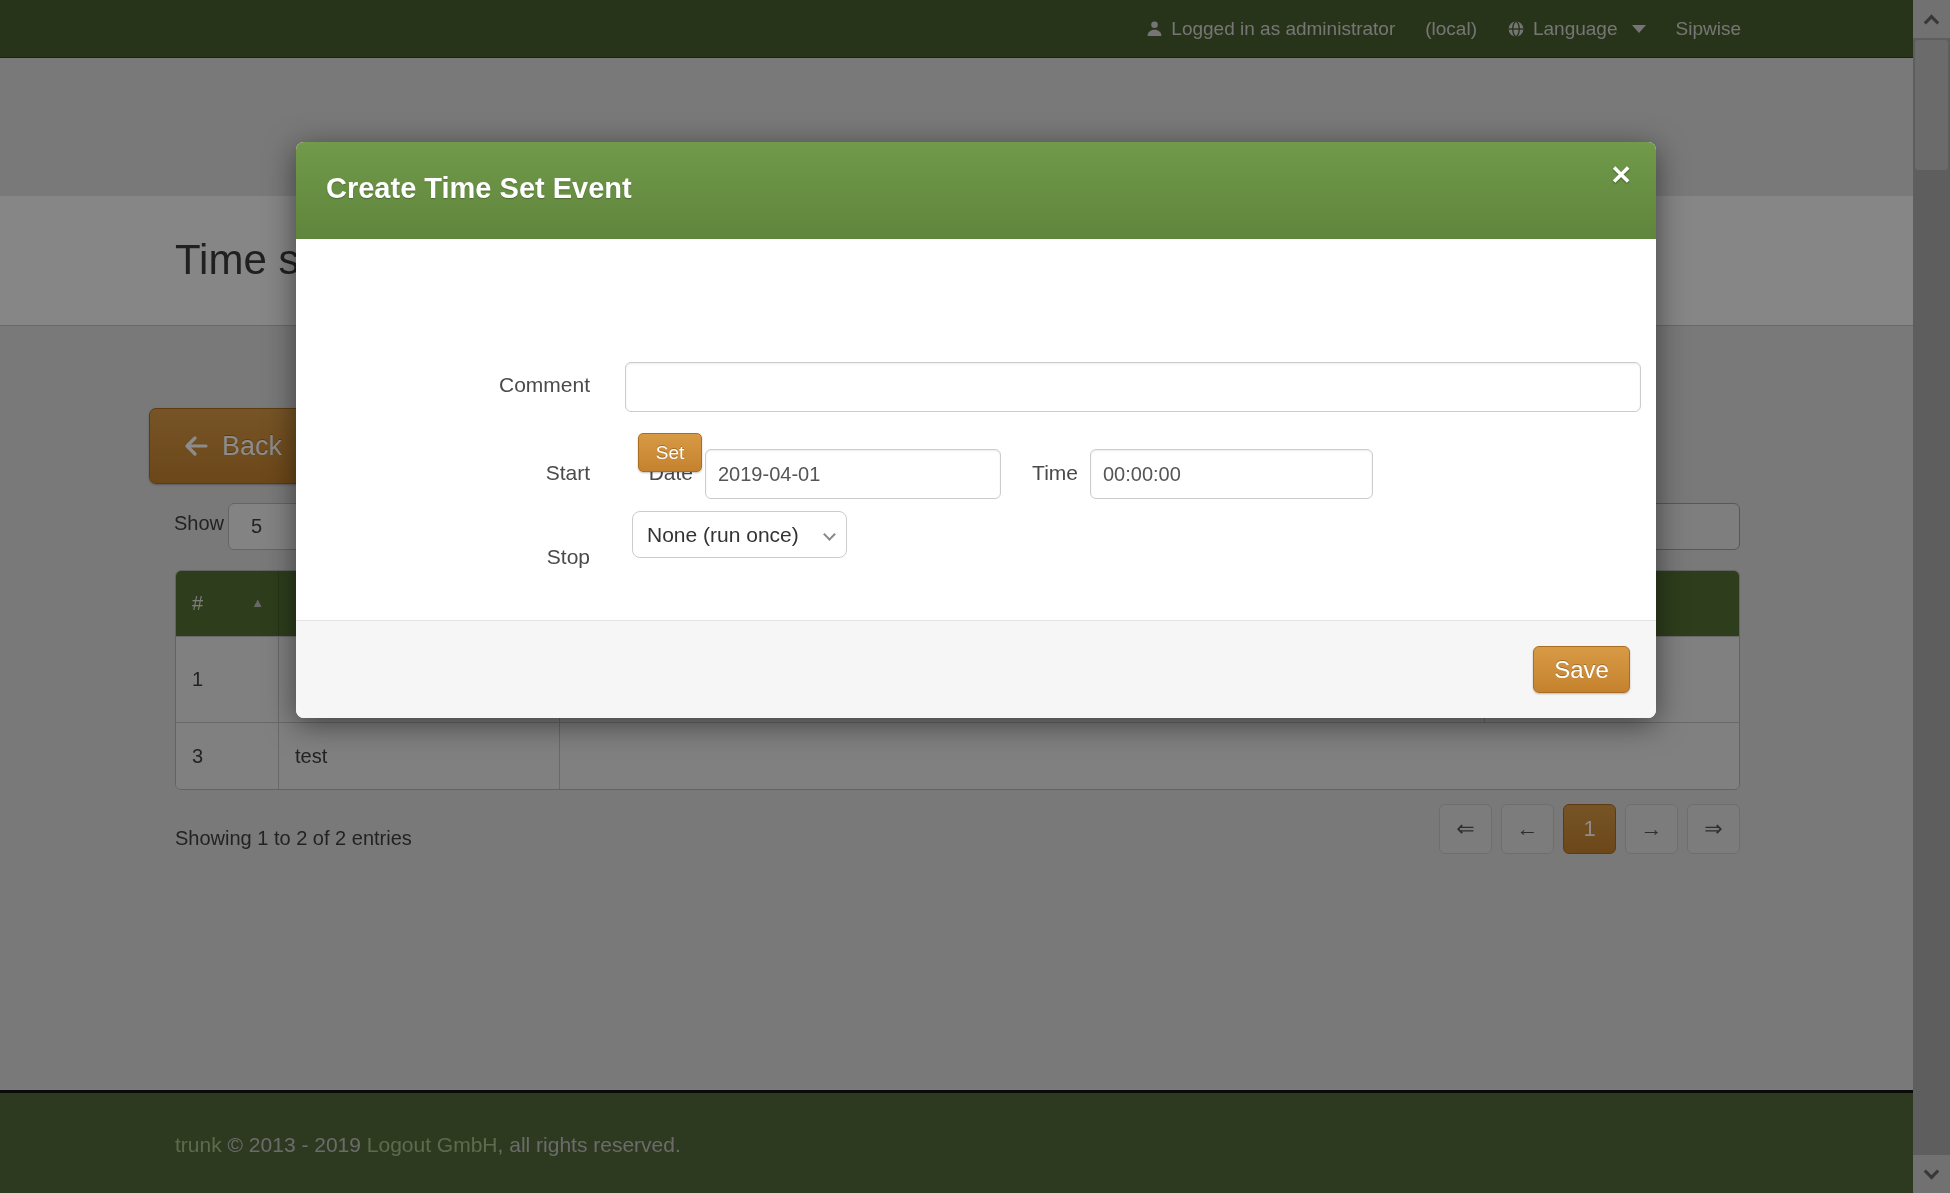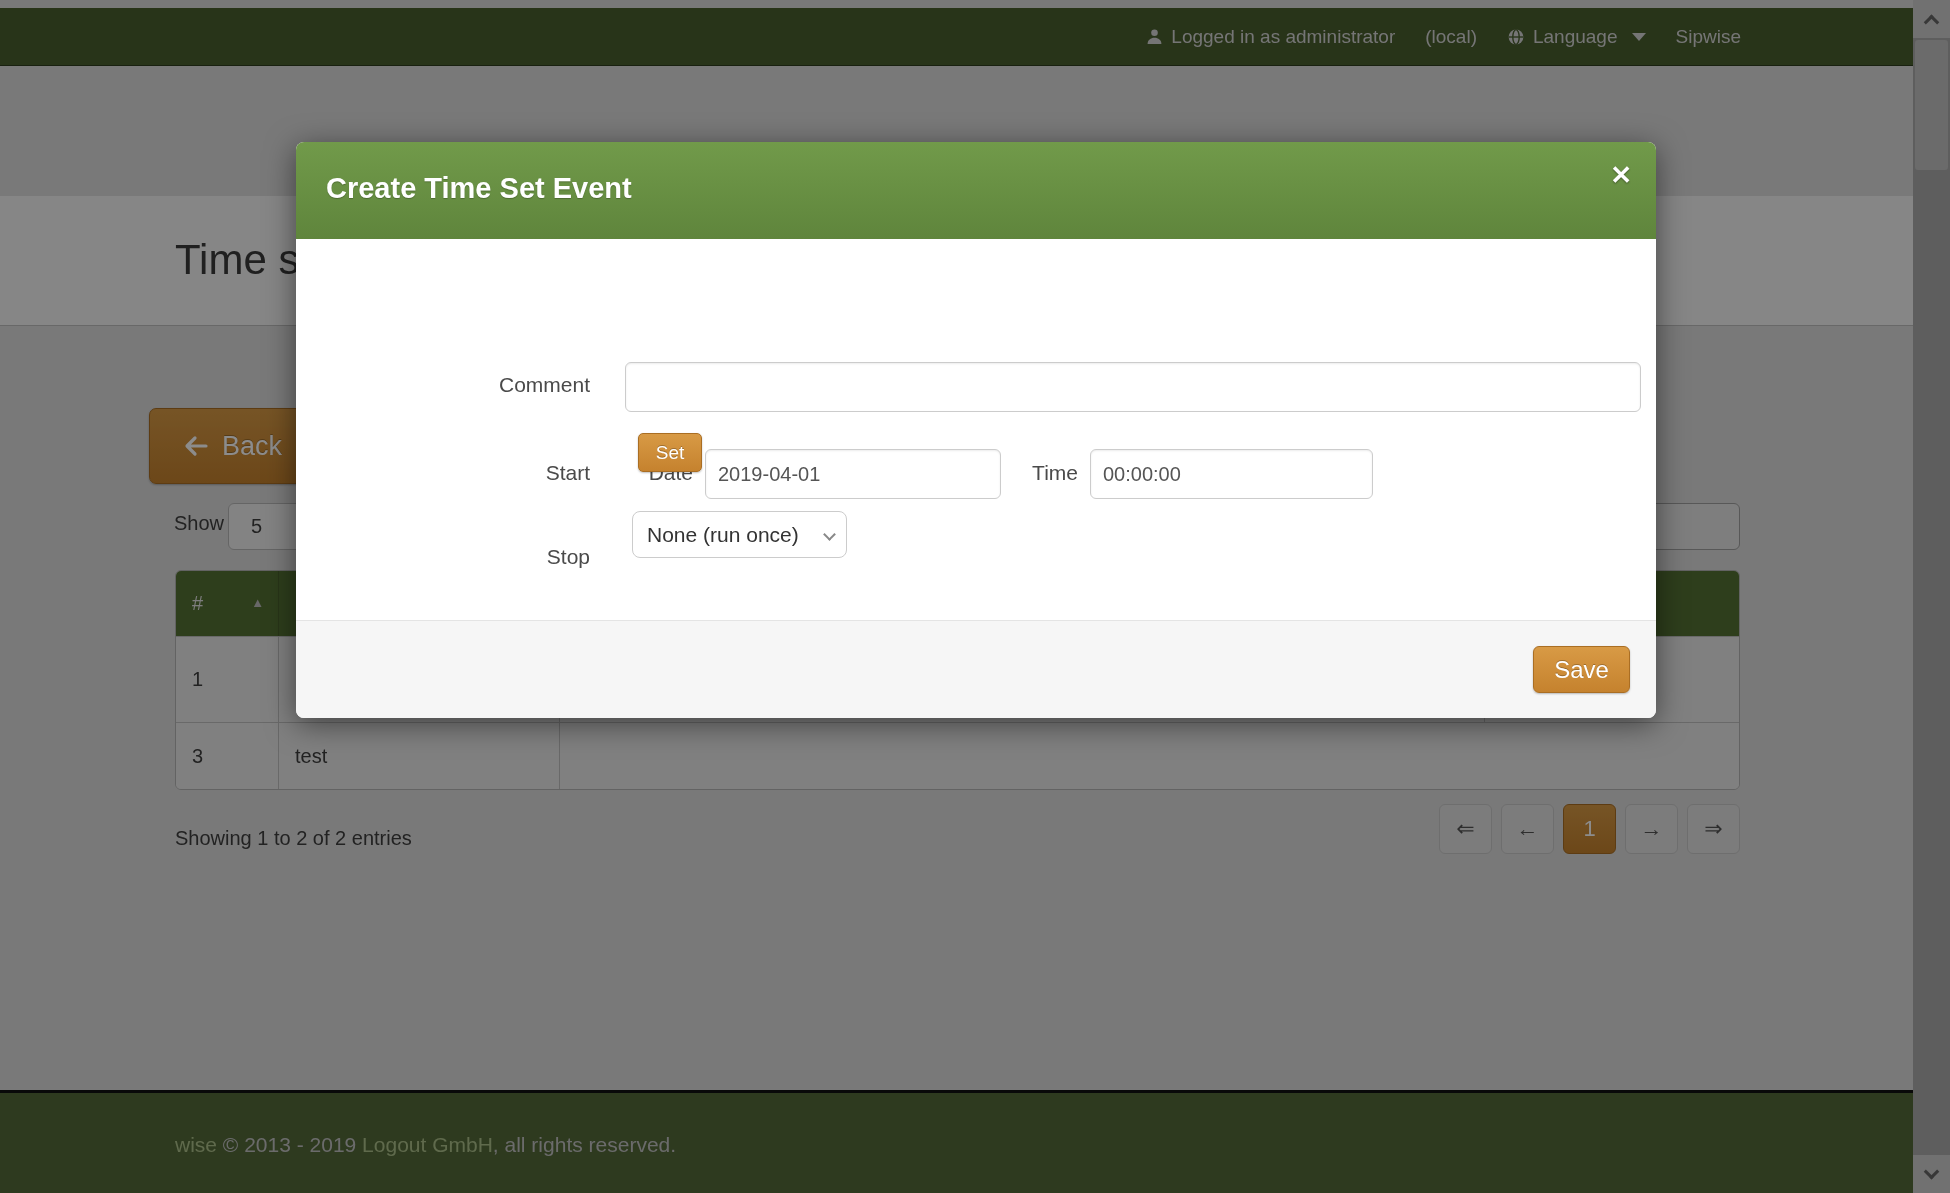--- a/index.html
+++ b/index.html
@@ -3,21 +3,21 @@
 <meta charset="utf-8">
 <style>
   * { margin:0; padding:0; box-sizing:border-box; }
   html,body { background:#333; }
   body { font-family:"Liberation Sans", sans-serif; }
   .screen { position:relative; width:1950px; height:1193px; overflow:hidden; background:#dcdcdc; }
 
   
   .page { position:absolute; left:0; top:0; width:1913px; height:1193px; z-index:0; }
 
-  .topbar { position:absolute; left:0; top:8px; width:100%; height:58px; background:#495f2f;
+  .topbar { position:absolute; left:0; top:0; width:100%; height:58px; background:#495f2f;
             border-bottom:1px solid rgba(0,0,0,.35); display:flex; align-items:center;
             justify-content:flex-end; padding-right:172px; gap:30px; color:#d6d6d6; font-size:19px; }
   .topbar-item { display:flex; align-items:center; gap:8px; white-space:nowrap; }
   .caret { width:0; height:0; border-left:7px solid transparent; border-right:7px solid transparent;
            border-top:8px solid #d6d6d6; display:inline-block; margin-left:6px; }
 
   .mainheader { position:absolute; left:0; top:58px; width:100%; height:138px; background:#566f35; }
   .brand { position:absolute; left:172px; top:22px; width:400px; color:#c2c7ba; }
   .brand-bubbles { position:absolute; left:0; top:0; }
   .brand-sip { position:absolute; left:8px; top:58px; font-size:21px; font-weight:700; letter-spacing:1px; color:#b9bfae; }
@@ -192,21 +192,21 @@
         <div class="page-btn">⇐</div>
         <div class="page-btn">←</div>
         <div class="page-btn active">1</div>
         <div class="page-btn">→</div>
         <div class="page-btn">⇒</div>
       </div>
     </div>
 
     <div class="footer">
       <div class="footer-text">
-        <span class="footer-link">wise</span>
+        <span class="footer-link">trunk</span>
         <span>© 2013 - 2019</span>
         <span class="footer-link">Logout GmbH</span><span>, all rights reserved.</span>
       </div>
     </div>
   </div>
 
   <div class="backdrop"></div>
 
   <div class="modal">
     <div class="modal-header">

